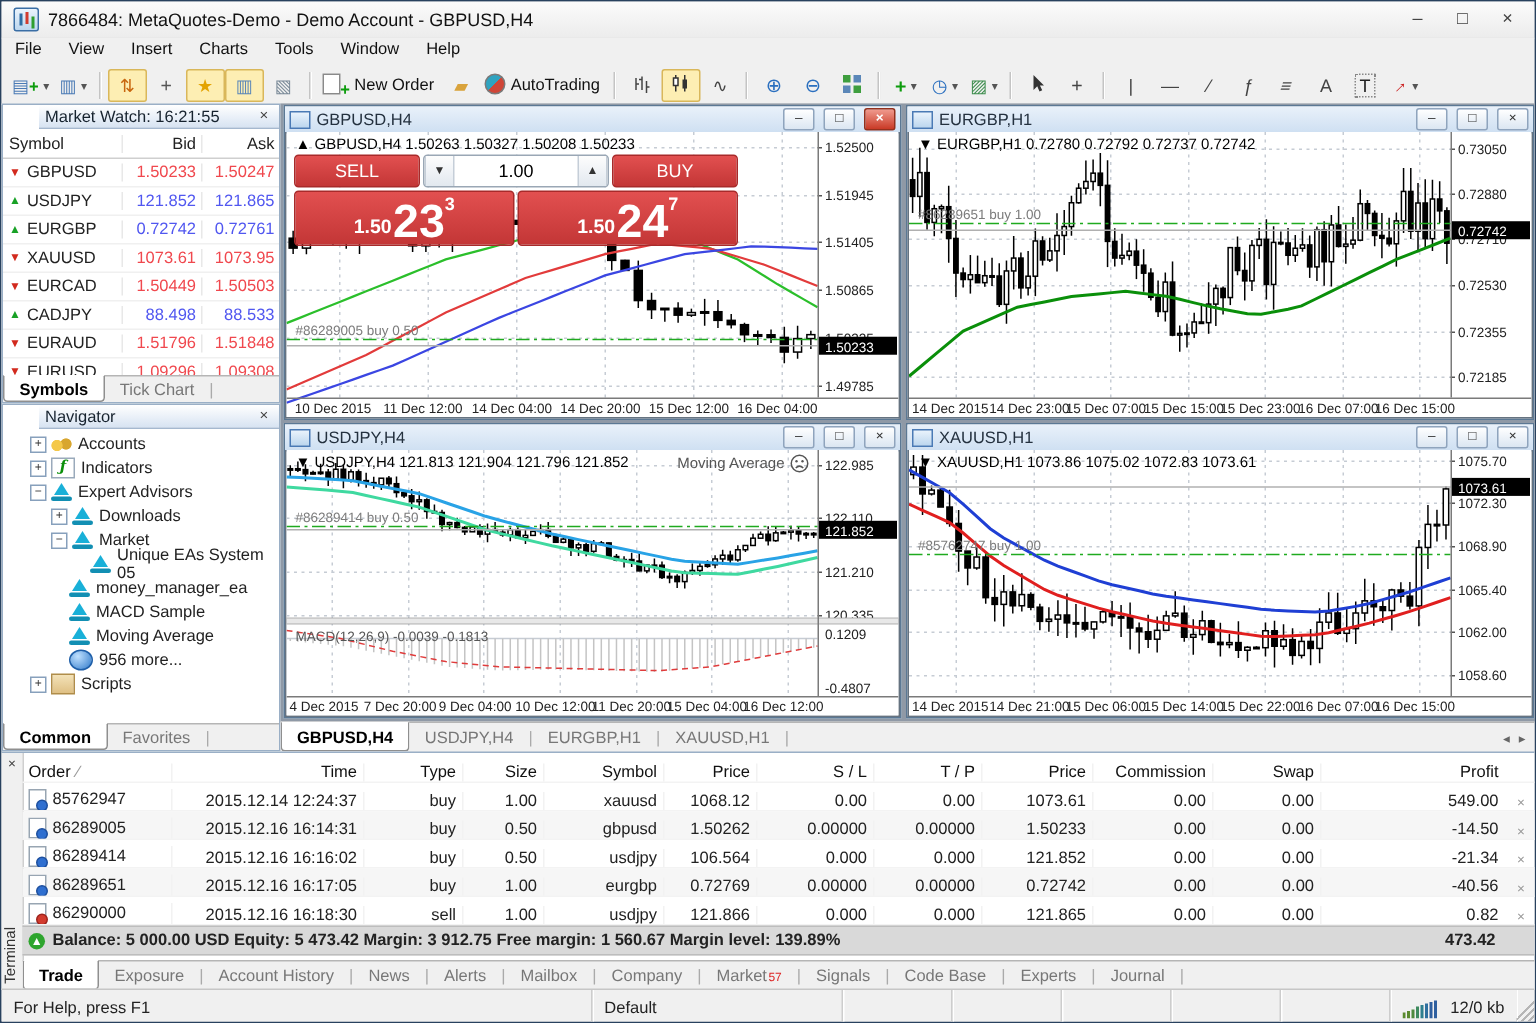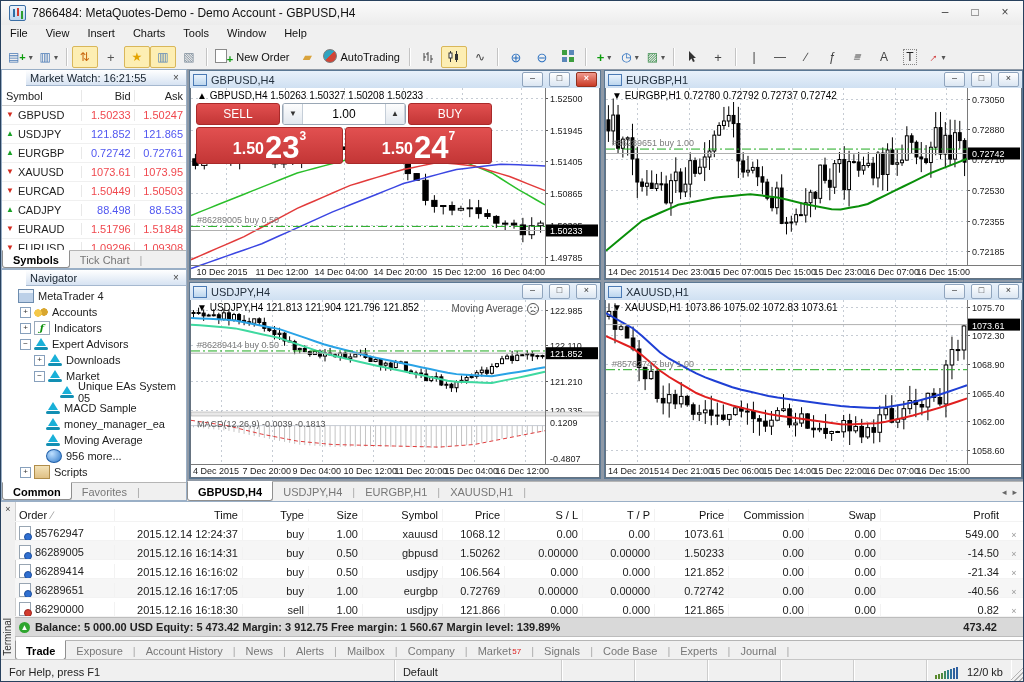--- a/index.html
+++ b/index.html
@@ -93,21 +93,21 @@
   .ocp-row1{display:flex;gap:2px;height:22px;}
   .ocp-btn{flex:0 0 82px;background:linear-gradient(#e25050,#c33636);border:1px solid #a82a2a;border-radius:3px;
            color:#fff;font-size:12px;display:flex;align-items:center;justify-content:center;}
   .ocp-stepper{flex:1;display:flex;border:1px solid #9aa7b5;border-radius:3px;background:#fff;overflow:hidden;}
   .ocp-step{width:18px;text-align:center;font-size:8px;color:#333;background:linear-gradient(#fdfdfd,#e2e8ef);
             border-left:1px solid #c5ced8;border-right:1px solid #c5ced8;line-height:20px;}
   .ocp-vol{flex:1;text-align:center;font-size:12px;line-height:20px;color:#000;}
   .ocp-row2{display:flex;gap:2px;margin-top:2px;height:37px;}
   .ocp-price{flex:1;background:linear-gradient(#e25050,#c33636);border:1px solid #a82a2a;border-radius:3px;
              color:#fff;display:flex;align-items:flex-end;justify-content:center;padding-bottom:2px;}
-  .ocp-price .sm{font-size:16px;font-weight:bold;margin:0 1px 3px 0;}
+  .ocp-price .sm{font-size:13px;font-weight:bold;margin:0 1px 3px 0;}
   .ocp-price .big{font-size:31px;font-weight:bold;line-height:27px;}
   .ocp-price .sup{font-size:12px;font-weight:bold;align-self:flex-start;margin-top:1px;}
   
   #chart-tabbar{position:absolute;left:0;bottom:0;width:100%;height:19px;background:#f0f0f0;
                 border-top:1px solid #b5b5b5;display:flex;align-items:stretch;font-size:11px;}
   #chart-tab-arrows{margin-left:auto;display:flex;align-items:center;gap:6px;color:#666;padding:0 8px;font-size:9px;}
   
   #terminal{position:absolute;left:0;top:500px;width:1024px;height:158px;background:#fff;border-top:1px solid #9aafc6;}
   #term-side{position:absolute;left:0;top:0;bottom:0;width:14px;background:#f0f0f0;border-right:1px solid #cfcfcf;}
   #term-close{display:block;text-align:center;font-size:9px;color:#444;padding-top:2px;}
@@ -357,25 +357,20 @@
       <span class="ptab-sep">|</span>
     </div>
 </div>
 
 <div id="navigator" class="side-panel">
   <div class="panel-header">
     <span>Navigator</span>
     <span class="ph-x">×</span>
   </div>
   <div class="tree" id="nav-tree">
-      <div class="tree-row" style="padding-left: 4px;">
-        <span class="exp-sp"></span>
-        <span class="nic nic-terminal"></span>
-        <span>MetaTrader 4</span>
-      </div>
       <div class="tree-row" style="padding-left: 18px;">
         <span class="expander">+</span>
         <span class="nic nic-accounts"></span>
         <span>Accounts</span>
       </div>
       <div class="tree-row" style="padding-left: 18px;">
         <span class="expander">+</span>
         <span class="nic nic-indicators">ƒ</span>
         <span>Indicators</span>
       </div>
@@ -395,26 +390,26 @@
         <span>Market</span>
       </div>
       <div class="tree-row" style="padding-left: 46px;">
         <span class="exp-sp"></span>
         <span class="nic nic-ea"></span>
         <span>Unique EAs System 05</span>
       </div>
       <div class="tree-row" style="padding-left: 32px;">
         <span class="exp-sp"></span>
         <span class="nic nic-ea"></span>
-        <span>MACD Sample</span>
+        <span>money_manager_ea</span>
       </div>
       <div class="tree-row" style="padding-left: 32px;">
         <span class="exp-sp"></span>
         <span class="nic nic-ea"></span>
-        <span>money_manager_ea</span>
+        <span>MACD Sample</span>
       </div>
       <div class="tree-row" style="padding-left: 32px;">
         <span class="exp-sp"></span>
         <span class="nic nic-ea"></span>
         <span>Moving Average</span>
       </div>
       <div class="tree-row" style="padding-left: 32px;">
         <span class="exp-sp"></span>
         <span class="nic nic-globe"></span>
         <span>956 more...</span>

